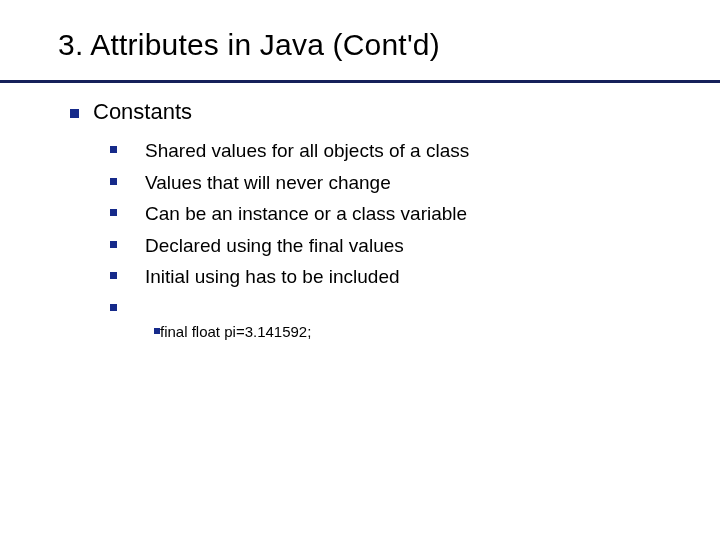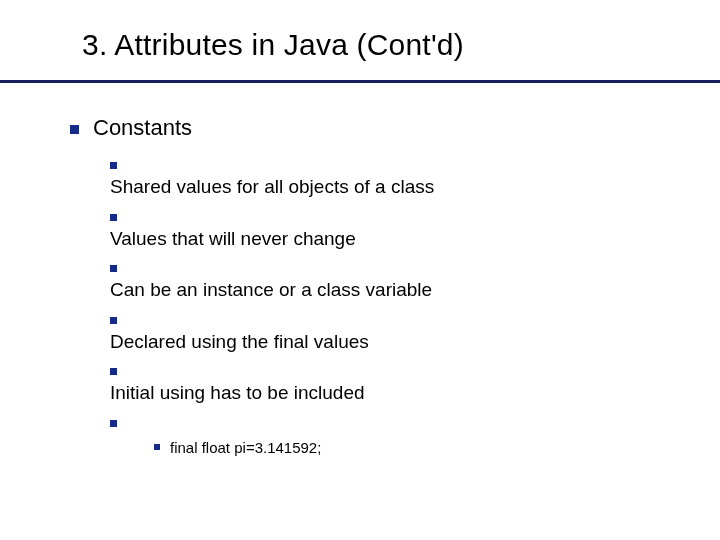--- a/index.html
+++ b/index.html
@@ -1,29 +1,29 @@
 <!DOCTYPE html>
 <html><head>
 <meta charset="utf-8">
 <style>
   * { margin: 0; padding: 0; box-sizing: border-box; }
   html, body { width: 720px; height: 540px; background: #fff; font-family: Verdana, Geneva, sans-serif; color: #000; }
   .slide { width: 720px; height: 540px; position: relative; padding: 0; }
   .title-wrap { padding: 28px 0 10px 58px; }
-  .title { font-size: 30px; font-weight: 400; letter-spacing: 0.2px; margin-left: 24px; }
+  .title { font-size: 30px; font-weight: 400; letter-spacing: 0.2px; }
   .rule { height: 3px; background: #16205a; margin: 8px 0 0 0; width: 100%; }
-  .content { padding: 32px 0 0 70px; }
+  .content { padding: 16px 0 0 70px; }
   .lvl1 { margin: 0 0 14px 0; }
   .lvl1-row { display: flex; align-items: flex-start; gap: 14px; }
   .lvl1-text { font-size: 22px; }
   .lvl2 { margin: 12px 0 0 40px; }
-  .lvl2-item { display: flex; align-items: flex-start; gap: 4px; margin: 4px 0; flex-direction: column; }
+  .lvl2-item { display: flex; align-items: flex-start; gap: 28px; margin: 4px 0; }
   .lvl2-text { font-size: 19px; line-height: 1.45; }
   .lvl3 { margin: 10px 0 0 44px; }
-  .lvl3-item { display: flex; align-items: flex-start; gap: 10px; margin: 2px 0; text-align: right; }
+  .lvl3-item { display: flex; align-items: flex-start; margin: 2px 0; text-align: right; }
   .lvl3-text { font-size: 15px; line-height: 1.5; }
   .bullet { display: inline-block; width: 9px; height: 9px; background: #162a8a; margin-top: 10px; flex-shrink: 0; }
   .bullet-sm { width: 7px; height: 7px; margin-top: 9px; }
   .bullet-xs { width: 6px; height: 6px; margin-top: 7px; }
   .italic { }
 </style>
 </head>
 <body>
 
 <div class="slide">

